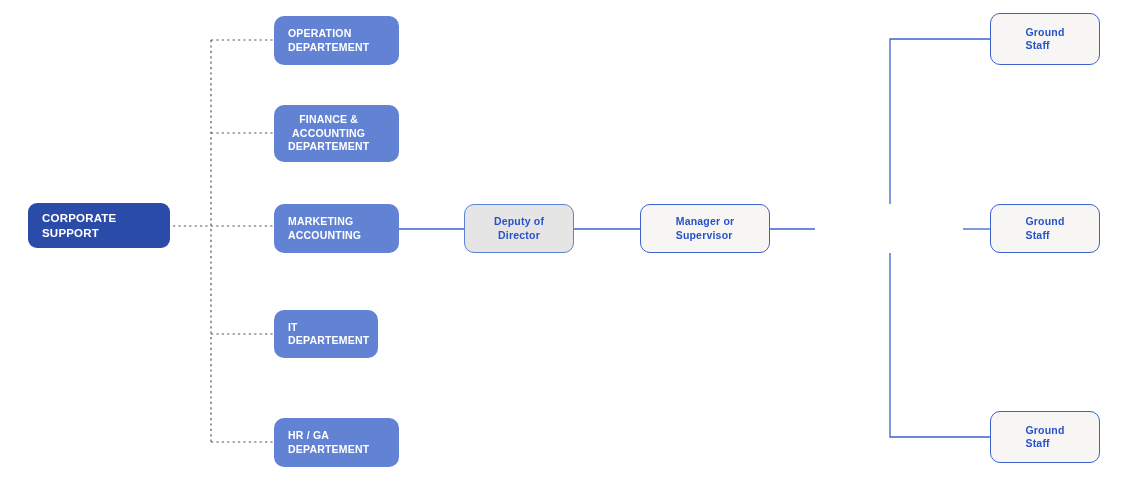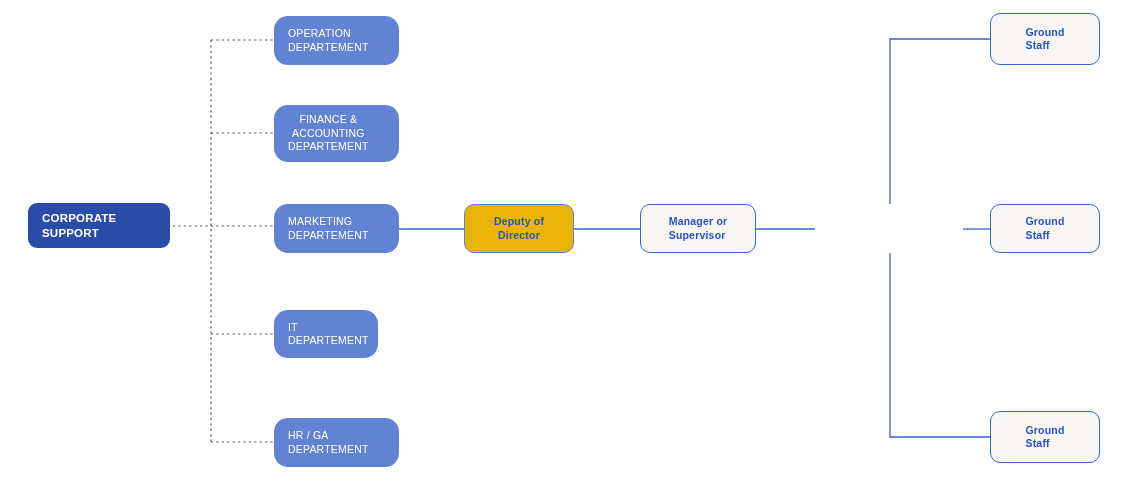--- a/index.html
+++ b/index.html
@@ -47,28 +47,27 @@
     font-weight: bold;
     justify-content: flex-start;
     text-align: left;
     border-radius: 9px;
   }
   
   .node--dept {
     background: #6282D4;
     color: #ffffff;
     font-size: 10.5px;
-    font-weight: normal;
+    font-weight: bold;
     justify-content: flex-start;
     text-align: left;
-    border-radius: 14px;
   }
   
   .node--deputy {
-    background: #eab308;
+    background: #e5e5e5;
     color: #2952C8;
     border: 1.4px solid #5C82D8;
     font-size: 10.5px;
     font-weight: bold;
     justify-content: center;
     text-align: center;
   }
   
   .node--light {
     background: #F7F6F4;
@@ -116,39 +115,39 @@
   </div>
 
   <div class="node node--dept" style="left:274px; top:105px; width:125px; height:57px;text-align:center;">
     <span class="node-label">FINANCE &amp;
 ACCOUNTING
 DEPARTEMENT</span>
   </div>
 
   <div class="node node--dept" style="left:274px; top:204px; width:125px; height:49px;">
     <span class="node-label">MARKETING
-DEPARTEMENT</span>
+ACCOUNTING</span>
   </div>
 
   <div class="node node--dept" style="left:274px; top:310px; width:104px; height:48px;">
     <span class="node-label">IT
 DEPARTEMENT</span>
   </div>
 
   <div class="node node--dept" style="left:274px; top:418px; width:125px; height:49px;">
     <span class="node-label">HR / GA
 DEPARTEMENT</span>
   </div>
 
   <div class="node node--deputy" style="left:464px; top:204px; width:110px; height:49px;">
     <span class="node-label">Deputy of
 Director</span>
   </div>
 
-  <div class="node node--light" style="left:640px; top:204px; width:116px; height:49px;">
+  <div class="node node--light" style="left:640px; top:204px; width:130px; height:49px;">
     <span class="node-label">Manager or
 Supervisor</span>
   </div>
 
 
   <div class="node node--light" style="left:990px; top:13px; width:110px; height:52px;">
     <span class="node-label">Ground
 Staff</span>
   </div>
 

